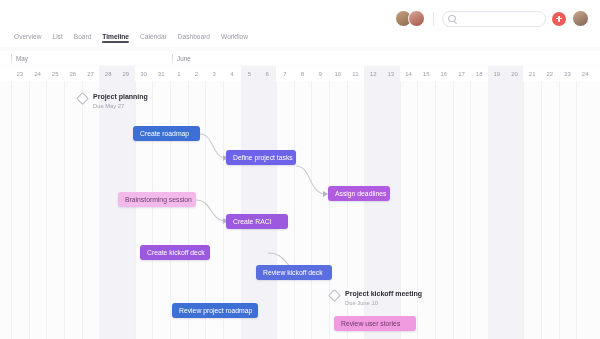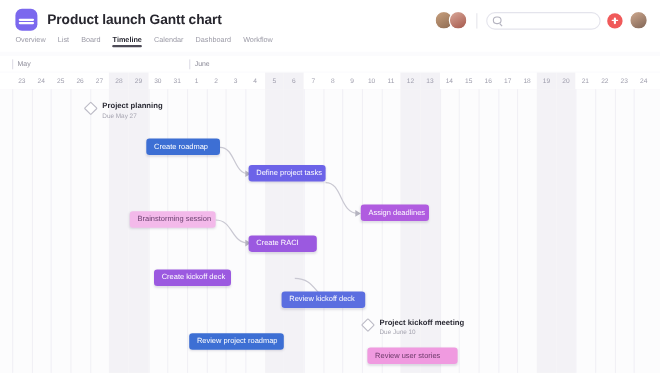--- a/index.html
+++ b/index.html
@@ -82,26 +82,20 @@
   .ms-txt .ms-d{font-size:5.8px;color:#a5a4b0;line-height:8px;white-space:nowrap;margin-top:0.5px;}
 
   .conn{position:absolute;overflow:visible;pointer-events:none;}
 </style>
 </head>
 <body>
 
 <div class="app">
 
   <div class="header">
-    <div class="hd-row">
-      <div class="logo">
-          <div class="bar"></div>
-        </div>
-      <div class="title">Product launch Gantt chart</div>
-    </div>
 
     <div class="tabs">
       <div class="tab">Overview</div>
       <div class="tab">List</div>
       <div class="tab">Board</div>
       <div class="tab active">Timeline</div>
       <div class="tab">Calendar</div>
       <div class="tab">Dashboard</div>
       <div class="tab">Workflow</div>
     </div>

